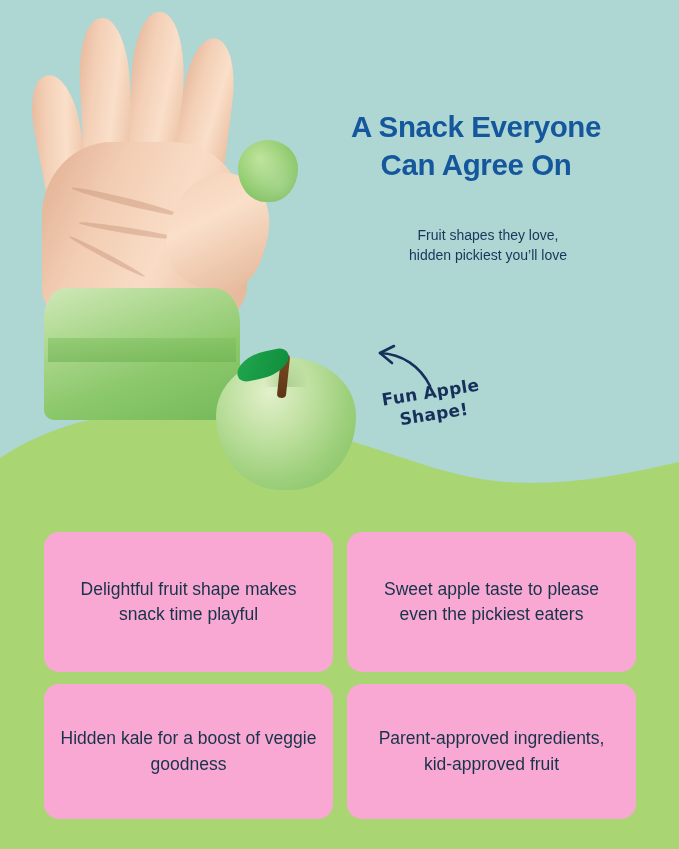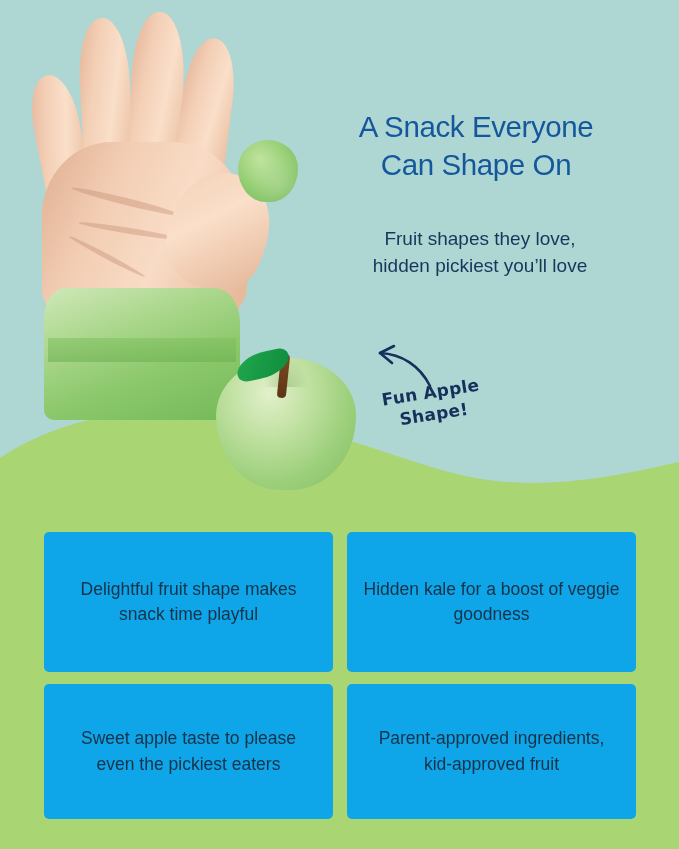--- a/index.html
+++ b/index.html
@@ -100,43 +100,43 @@
     font-size:17px; font-weight:700; line-height:1.28;
     letter-spacing:.3px;
     transform:rotate(-9deg);
     text-align:center;
   }
 
   
   #headline {
     position:absolute; left:296px; top:108px; width:360px;
     color:#14579d;
-    font-size:29.5px; font-weight:normal; line-height:1.28;
+    font-size:29.5px; font-weight:bold; line-height:1.28;
     letter-spacing:-.4px;
     text-align:center;
   }
   #subheadline {
-    position:absolute; left:300px; top:226px; width:360px;
+    position:absolute; left:308px; top:226px; width:360px;
     color:#18365c;
-    font-size:19px; font-weight:400; line-height:1.42;
+    font-size:14px; font-weight:400; line-height:1.42;
     text-align:center;
   }
 
   
   #benefit-grid {
     position:absolute; left:44px; top:532px;
     width:592px;
     display:grid;
     grid-template-columns:1fr 1fr;
     grid-template-rows:140px 135px;
     gap:12px 14px;
   }
   .benefit-card {
-    background:#0ea5e9;
-    border-radius:5px;
+    background:#f9a8d4;
+    border-radius:15px;
     display:flex; align-items:center; justify-content:center;
     padding:8px 16px;
   }
   .benefit-card p {
     color:#163349;
     font-size:17.5px;
     line-height:1.45;
     text-align:center;
   }
 </style>
@@ -176,36 +176,36 @@
     <path d="M58,42 C48,22 30,10 8,9" stroke="#16305c" stroke-width="2.6" fill="none" stroke-linecap="round"></path>
     <path d="M8,9 L22,2 M8,9 L20,19" stroke="#16305c" stroke-width="2.6" fill="none" stroke-linecap="round"></path>
   </svg>
   <div id="annotation-label">
     <div>Fun Apple</div>
     <div>Shape!</div>
   </div>
 
   <h1 id="headline">
     <div>A Snack Everyone</div>
-    <div>Can Shape On</div>
+    <div>Can Agree On</div>
   </h1>
 
   <div id="subheadline">
     <div>Fruit shapes they love,</div>
     <div>hidden pickiest you’ll love</div>
   </div>
 
   <div id="benefit-grid">
     <div class="benefit-card">
       <p>Delightful fruit shape makes snack time playful</p>
     </div>
     <div class="benefit-card">
+      <p>Sweet apple taste to please even the pickiest eaters</p>
+    </div>
+    <div class="benefit-card">
       <p>Hidden kale for a boost of veggie goodness</p>
     </div>
     <div class="benefit-card">
-      <p>Sweet apple taste to please even the pickiest eaters</p>
-    </div>
-    <div class="benefit-card">
       <p>Parent-approved ingredients, kid-approved fruit</p>
     </div>
   </div>
 
 </div>
 
 </body></html>

